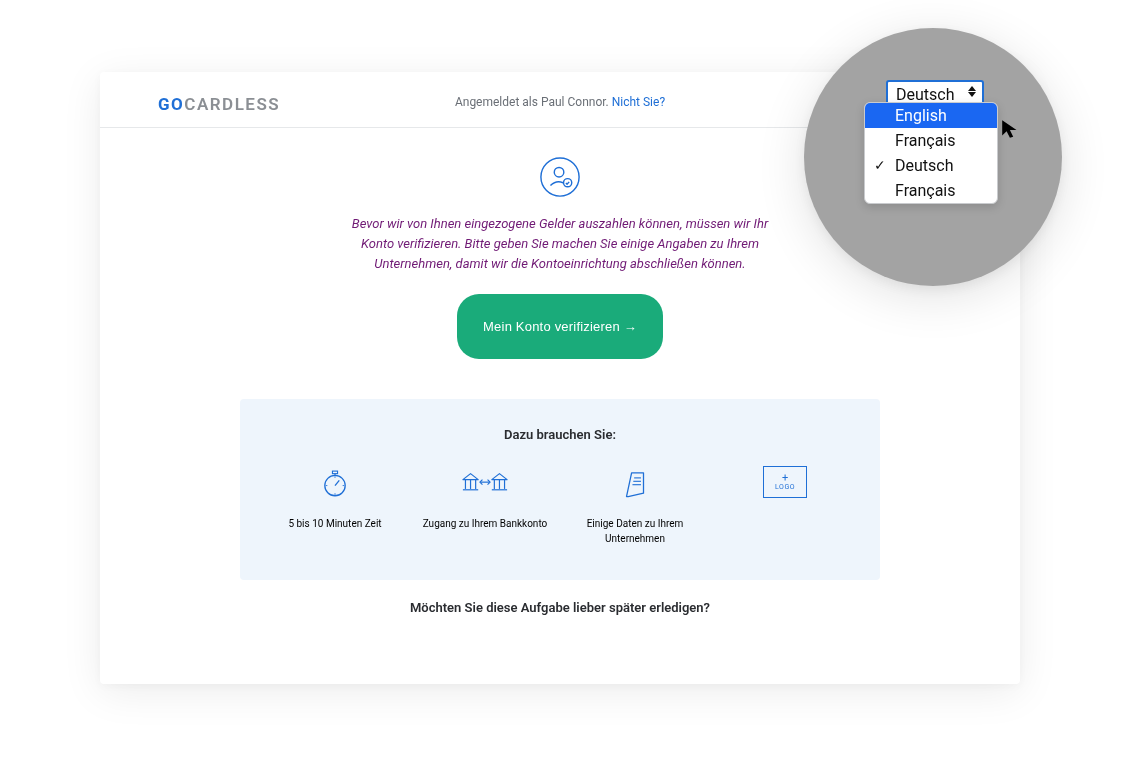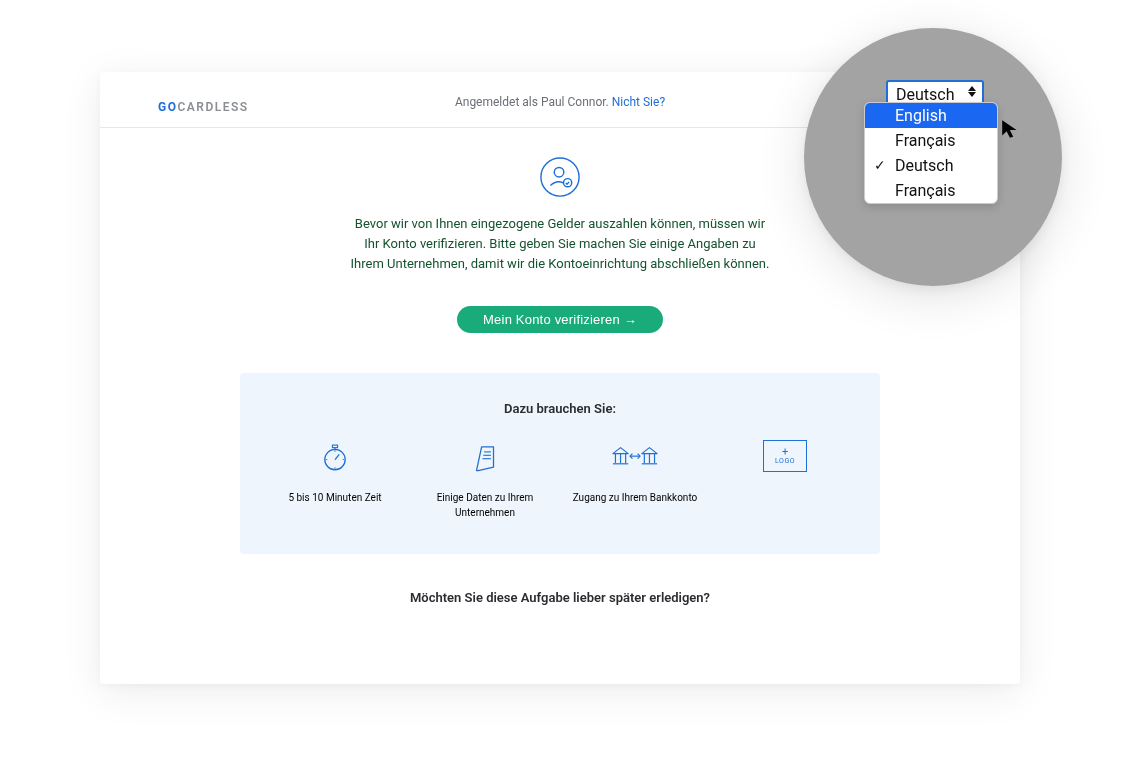--- a/index.html
+++ b/index.html
@@ -26,22 +26,22 @@
     display: flex;
     align-items: center;
     justify-content: center;
     position: relative;
     height: 56px;
     border-bottom: 1px solid #e6e8ea;
   }
   .brand {
     position: absolute;
     left: 58px;
-    top: 28px;
-    font-size: 12px;
+    top: 22px;
+    font-size: 17px;
     letter-spacing: 1.5px;
     font-weight: 600;
     color: #8b8f94;
     text-align: center;
   }
   .brand .go { color: #1f6fd6; font-weight: 700; }
   .signedin {
     font-size: 12px;
     color: #6a6f76;
     margin-top: 4px;
@@ -57,32 +57,33 @@
     display: block;
   }
   .hero h1 {
     font-size: 20px;
     font-weight: 600;
     color: #2a2c30;
     margin-bottom: 14px;
   }
   .hero p {
     font-size: 13px;
-    color: #14532d;
+    color: #701a75;
     line-height: 1.55;
-    margin: 0 auto 32px;
+    margin: 0 auto 20px;
     max-width: 420px;
+    font-style: italic;
   }
   .cta {
     display: inline-block;
     background: #1aab7a;
     color: #fff;
     font-size: 13px;
     font-weight: 500;
-    padding: 6px 26px;
+    padding: 25px 26px;
     border-radius: 22px;
     border: none;
     cursor: pointer;
     letter-spacing: 0.2px;
   }
   .need-box {
     margin: 40px auto 0;
     width: 640px;
     background: #eef5fc;
     border-radius: 4px;
@@ -111,21 +112,21 @@
   .need-item .label {
     font-size: 10px;
     color: #000000;
     line-height: 1.5;
   }
   .later {
     text-align: center;
     font-size: 13px;
     font-weight: 600;
     color: #2a2c30;
-    margin-top: 36px;
+    margin-top: 20px;
   }
 
   
   .lang-bubble {
     position: absolute;
     right: 72px;
     top: 28px;
     width: 258px;
     height: 258px;
     background: #a3a3a3;
@@ -245,30 +246,20 @@
           <line x1="20" y1="9" x2="20" y2="11" stroke="#1f6fd6" stroke-width="1.3"></line>
           <line x1="20" y1="23" x2="25" y2="17" stroke="#1f6fd6" stroke-width="1.5"></line>
           <g stroke="#1f6fd6" stroke-width="1">
             <line x1="20" y1="12" x2="20" y2="14"></line>
               <line x1="20" y1="32" x2="20" y2="34"></line>
             <line x1="9" y1="23" x2="11" y2="23"></line>
               <line x1="29" y1="23" x2="31" y2="23"></line>
           </g>
         </svg>
         <div class="label">5 bis 10 Minuten Zeit</div>
-      </div>
-
-      <div class="need-item">
-        <svg viewBox="0 0 40 40" width="34">
-          <path d="M12 36 L10 36 L16 8 L30 8 L30 32 Z" fill="none" stroke="#1f6fd6" stroke-width="1.5" stroke-linejoin="round"></path>
-          <line x1="19" y1="14" x2="27" y2="14" stroke="#1f6fd6" stroke-width="1.3"></line>
-          <line x1="18" y1="18" x2="27" y2="18" stroke="#1f6fd6" stroke-width="1.3"></line>
-          <line x1="17" y1="22" x2="27" y2="22" stroke="#1f6fd6" stroke-width="1.3"></line>
-        </svg>
-        <div class="label">Einige Daten zu Ihrem Unternehmen</div>
       </div>
 
       <div class="need-item">
         <svg viewBox="0 0 60 40" width="54">
           <g fill="none" stroke="#1f6fd6" stroke-width="1.4" stroke-linejoin="round">
             <path d="M4 16 L13 9 L22 16 Z"></path>
             <line x1="7" y1="16" x2="7" y2="27"></line>
               <line x1="13" y1="16" x2="13" y2="27"></line>
               <line x1="19" y1="16" x2="19" y2="27"></line>
             <line x1="4" y1="28" x2="22" y2="28"></line>
@@ -279,20 +270,30 @@
             <line x1="38" y1="28" x2="56" y2="28"></line>
             <line x1="25" y1="19" x2="35" y2="19"></line>
             <path d="M33 16 L36 19 L33 22"></path>
             <path d="M27 16 L24 19 L27 22"></path>
           </g>
         </svg>
         <div class="label">Zugang zu Ihrem Bankkonto</div>
       </div>
 
       <div class="need-item">
+        <svg viewBox="0 0 40 40" width="34">
+          <path d="M12 36 L10 36 L16 8 L30 8 L30 32 Z" fill="none" stroke="#1f6fd6" stroke-width="1.5" stroke-linejoin="round"></path>
+          <line x1="19" y1="14" x2="27" y2="14" stroke="#1f6fd6" stroke-width="1.3"></line>
+          <line x1="18" y1="18" x2="27" y2="18" stroke="#1f6fd6" stroke-width="1.3"></line>
+          <line x1="17" y1="22" x2="27" y2="22" stroke="#1f6fd6" stroke-width="1.3"></line>
+        </svg>
+        <div class="label">Einige Daten zu Ihrem Unternehmen</div>
+      </div>
+
+      <div class="need-item">
         <div class="icon-box" style="width:44px;height:32px;border:1.5px solid #1f6fd6;display:flex;flex-direction:column;align-items:center;justify-content:center;">
           <span style="color:#1f6fd6;font-size:11px;line-height:1;">+</span>
           <span style="color:#1f6fd6;font-size:7px;letter-spacing:0.5px;line-height:1.3;">LOGO</span>
         </div>
       </div>
 
     </div>
   </div>
 
   <div class="later">Möchten Sie diese Aufgabe lieber später erledigen?</div>

